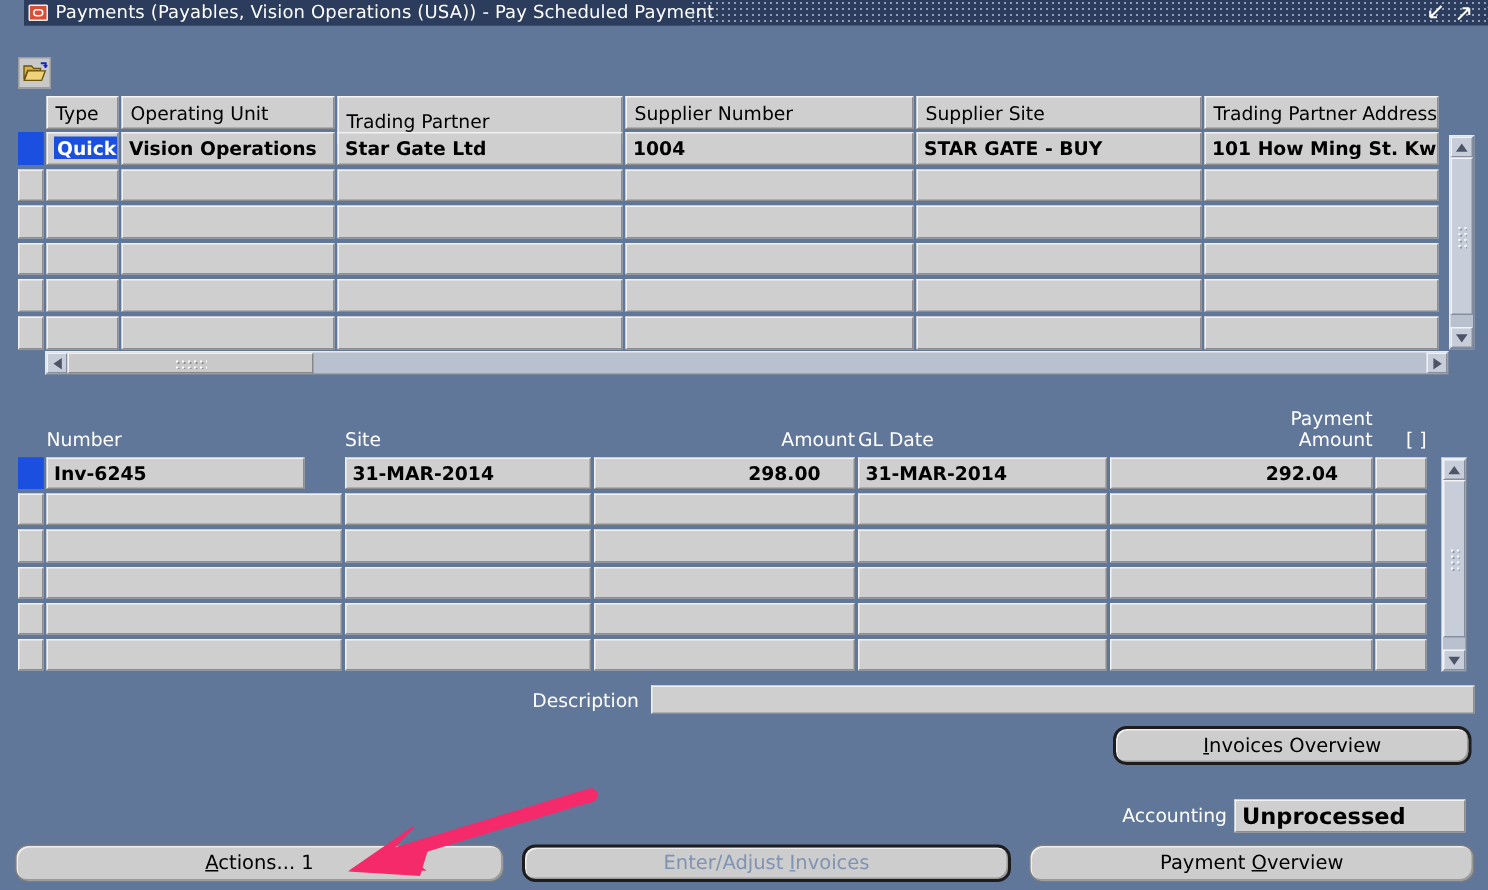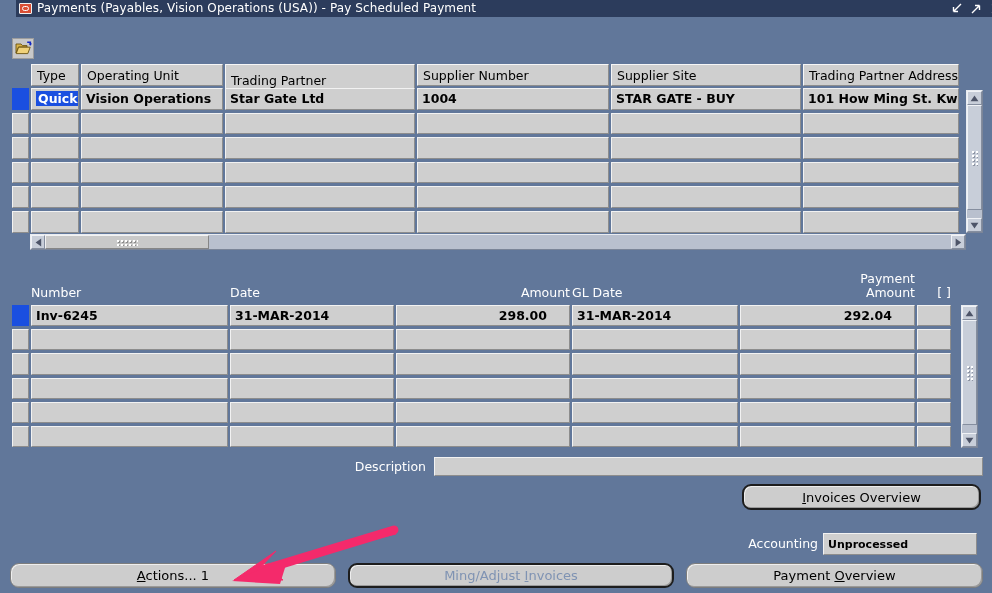--- a/index.html
+++ b/index.html
@@ -326,30 +326,30 @@
     <div class="hs-arrow" style="left:920px;">
       <svg width="7" height="9" viewBox="0 0 7 9">
           <path d="M6.2 4.5 L0.6 0.6 L0.6 8.4 Z" fill="#4d5468"></path>
         </svg>
     </div>
   </div>
 
   <div id="block2" style="position:absolute; left:12px; top:272px;">
     <div id="b2-headers">
         <div class="whitelabel" style="position: absolute; left: 19px; top: 14px; width: 197px; text-align: left; white-space: pre;">Number</div>
-        <div class="whitelabel" style="position: absolute; left: 218px; top: 14px; width: 164px; text-align: left; white-space: pre;">Date</div>
+        <div class="whitelabel" style="position: absolute; left: 218px; top: 14px; width: 164px; text-align: left; white-space: pre;">Site</div>
         <div class="whitelabel" style="position: absolute; left: 384px; top: 14px; width: 174px; text-align: right; white-space: pre;">Amount</div>
         <div class="whitelabel" style="position: absolute; left: 560px; top: 14px; width: 166px; text-align: left; white-space: pre;">GL Date</div>
         <div class="whitelabel" style="position: absolute; left: 728px; top: 0px; width: 175px; text-align: right; white-space: pre;">Payment
 Amount</div>
         <div class="whitelabel" style="position: absolute; left: 905px; top: 14px; width: 34px; text-align: right; white-space: pre;">[ ]</div>
       </div>
     <div id="b2-rows">
         <div class="recind active" style="position: absolute; left: 0px; top: 33px; width: 17px; height: 21.2px;"></div>
-        <div class="cell" style="position: absolute; left: 19px; top: 33px; width: 197px; height: 21.2px;">Inv-6245</div>
+        <div class="cell" style="position: absolute; left: 19px; top: 33px; width: 172px; height: 21.2px;">Inv-6245</div>
         <div class="cell" style="position: absolute; left: 218px; top: 33px; width: 164px; height: 21.2px;">31-MAR-2014</div>
         <div class="cell num" style="position: absolute; left: 384px; top: 33px; width: 174px; height: 21.2px;">298.00</div>
         <div class="cell" style="position: absolute; left: 560px; top: 33px; width: 166px; height: 21.2px;">31-MAR-2014</div>
         <div class="cell num" style="position: absolute; left: 728px; top: 33px; width: 175px; height: 21px;">292.04</div>
         <div class="cell num" style="position: absolute; left: 905px; top: 33px; width: 34px; height: 21.2px;"></div>
         <div class="recind" style="position: absolute; left: 0px; top: 57.2px; width: 17px; height: 21.2px;"></div>
         <div class="cell" style="position: absolute; left: 19px; top: 57.2px; width: 197px; height: 21.2px;"></div>
         <div class="cell" style="position: absolute; left: 218px; top: 57.2px; width: 164px; height: 21.2px;"></div>
         <div class="cell num" style="position: absolute; left: 384px; top: 57.2px; width: 174px; height: 21.2px;"></div>
         <div class="cell" style="position: absolute; left: 560px; top: 57.2px; width: 166px; height: 21.2px;"></div>
@@ -405,31 +405,31 @@
   <div style="position:absolute; left:346px; top:460px; width:80px; text-align:right;" class="whitelabel">Description</div>
   <div class="cell" style="position:absolute; left:434px; top:457px; width:549px; height:19px; font-weight:normal;"></div>
 
   <div class="obtn dark" style="left:742px; top:484px; width:239px; height:26px;">
     <span>
       <span class="ul">I</span><span>nvoices Overview</span>
     </span>
   </div>
 
   <div style="position:absolute; left:700px; top:537px; width:118px; text-align:right;" class="whitelabel">Accounting</div>
-  <div class="cell" style="position:absolute; left:823px; top:533px; width:154px; height:22px; font-size:11px;">Unprocessed</div>
+  <div class="cell" style="position:absolute; left:823px; top:533px; width:154px; height:22px; font-size:15px;">Unprocessed</div>
 
   <div class="obtn" style="left:10px; top:563px; width:326px; height:25px;">
     <span>
       <span class="ul">A</span><span>ctions... 1</span>
     </span>
   </div>
 
   <div class="obtn dark disabled" style="left:348px; top:563px; width:326px; height:25px;">
     <span>
-      <span>Ming/Adjust </span><span class="ul">I</span><span>nvoices</span>
+      <span>Enter/Adjust </span><span class="ul">I</span><span>nvoices</span>
     </span>
   </div>
 
   <div class="obtn" style="left:686px; top:563px; width:297px; height:25px;">
     <span>
       <span>Payment </span><span class="ul">O</span><span>verview</span>
     </span>
   </div>
 
   <svg class="annot" width="992" height="593">

